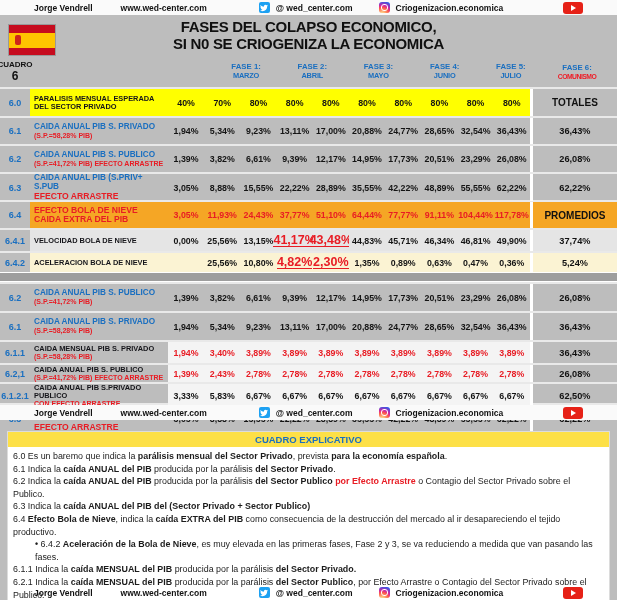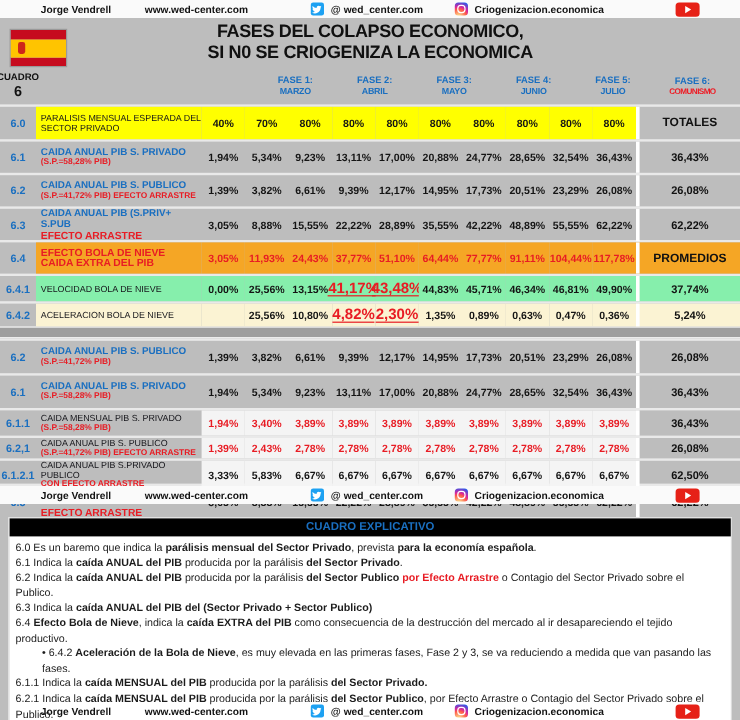--- a/index.html
+++ b/index.html
@@ -30,48 +30,48 @@
   .title{position:absolute;left:0;top:19px;width:617px;text-align:center;font-weight:bold;color:#101010;font-size:15px;line-height:16.5px;letter-spacing:-.3px;}
 
   
   .tbl{position:absolute;left:0;top:57px;width:617px;}
   .trow{display:grid;grid-template-columns:30px 138px repeat(10,36.2px) 1fr;border-top:2px solid #e9e9e9;}
   .trow:first-child{border-top:none;}
   .c{display:flex;align-items:center;justify-content:center;overflow:visible;}
   .idc{color:#1a6fc0;font-weight:bold;font-size:9px;}
   .lblc{flex-direction:column;align-items:flex-start;justify-content:center;padding-left:4px;line-height:1.08;}
   .l-blue{color:#1a6fc0;font-weight:bold;font-size:8.2px;}
-  .l-dark{color:#15151a;font-weight:normal;font-size:7.4px;}
+  .l-dark{color:#15151a;font-weight:bold;font-size:7.4px;}
   .l-red{color:#e81c24;font-weight:bold;font-size:7px;}
   .l-redbig{color:#e81c24;font-weight:bold;font-size:8.6px;}
   .val{font-weight:bold;font-size:8.8px;color:#141414;}
   .val.red{color:#e81c24;}
   .val.big{font-size:12.5px;border-bottom:1.6px solid #e81c24;color:#e81c24;line-height:1;}
   .totc{border-left:3px solid #fff;font-weight:bold;font-size:9.2px;color:#111;}
   .tot-head{font-size:10px;}
   
   .hrow{border-top:none;gap:30px;}
   .ph{flex-direction:column;line-height:1.15;justify-content:center;}
   .ph .f{color:#1a6fc0;font-weight:bold;font-size:7.8px;white-space:nowrap;}
   .ph .m{color:#1a6fc0;font-weight:bold;font-size:7.4px;white-space:nowrap;letter-spacing:-.2px;}
   .ph .m.red{color:#ee1c25;font-size:6.8px;letter-spacing:-.5px;}
   .corner{flex-direction:column;line-height:1.1;color:#111;font-weight:bold;}
   .corner .a{font-size:8px;}
   .corner .b{font-size:12px;}
   
   .st-yellow .lblc,.st-yellow .vcell{background:#ffff00;}
   .st-orange .lblc,.st-orange .vcell,.st-orange .totc{background:#f5a625;}
-  .st-cream1 .lblc,.st-cream1 .vcell,.st-cream1 .totc{background:#86efac;}
+  .st-cream1 .lblc,.st-cream1 .vcell,.st-cream1 .totc{background:#e5e5e5;}
   .st-cream2 .lblc,.st-cream2 .vcell,.st-cream2 .totc{background:#fbf3d3;}
   .st-white .vcell{background:#f4f4f4;}
   .divider{height:8px;background:#9e9e9e;border-top:1px solid #fff;border-bottom:1px solid #fff;}
 
   
   .expbox{position:absolute;left:7px;top:431px;width:601px;background:#ffffff;border:1px solid #dcdcdc;padding-bottom:3px;}
-  .exphead{height:15px;background:#000000;display:flex;align-items:center;justify-content:center;color:#1a6fc0;font-weight:bold;font-size:9.5px;}
+  .exphead{height:15px;background:#fde047;display:flex;align-items:center;justify-content:center;color:#1a6fc0;font-weight:bold;font-size:9.5px;}
   .expbody{padding:3px 5px 1px 5px;font-size:8.9px;color:#1c1c1c;line-height:12.6px;}
   .exp-line.bullet{padding-left:22px;}
   .exp-line.bullet::before{content:"•  ";font-weight:bold;}
   .expbody .b{font-weight:bold;}
   .expbody .red{color:#e81c24;font-weight:bold;}
 </style>
 </head>
 <body>
 
 <div class="page">

